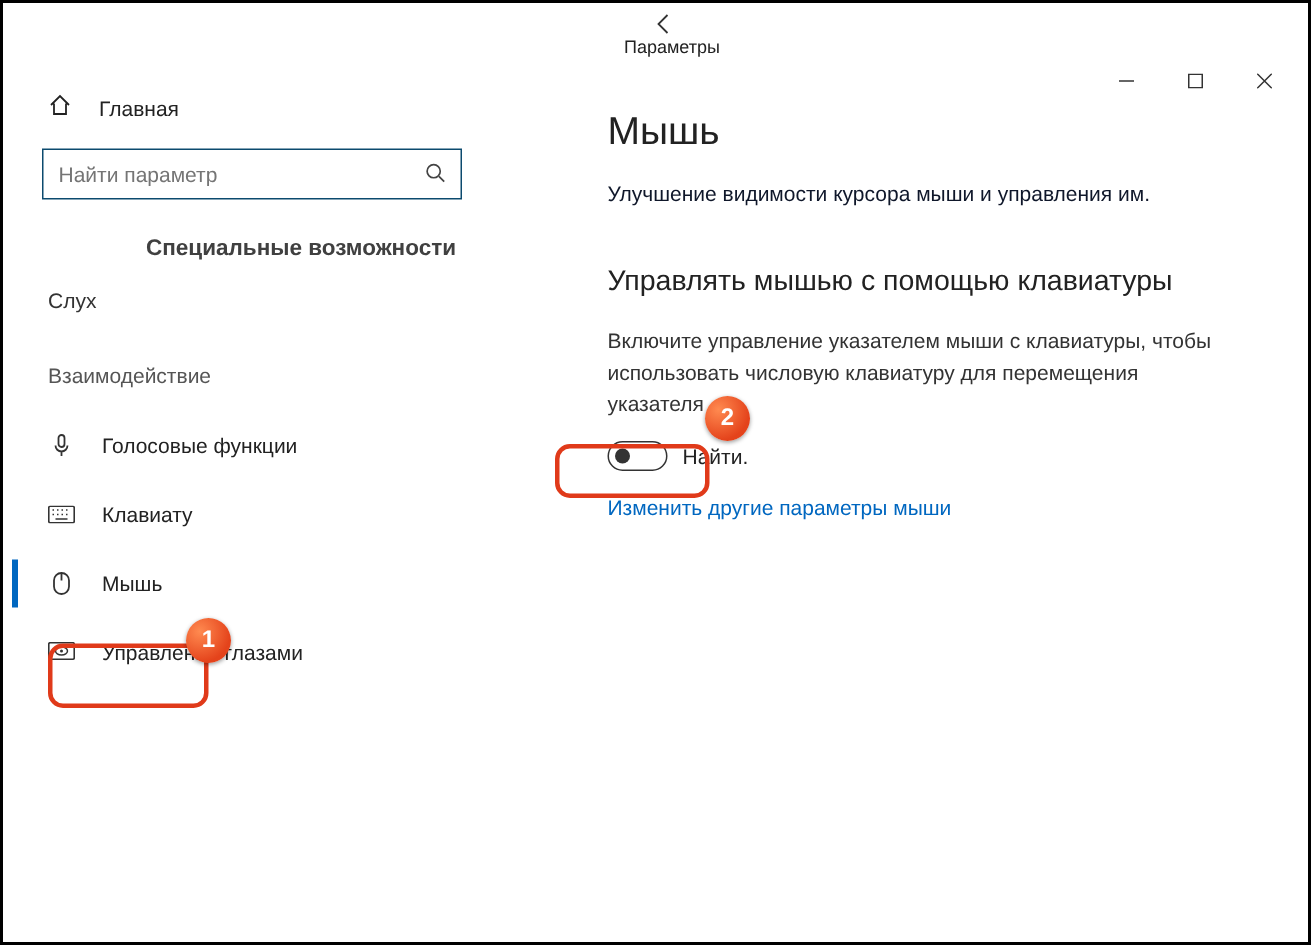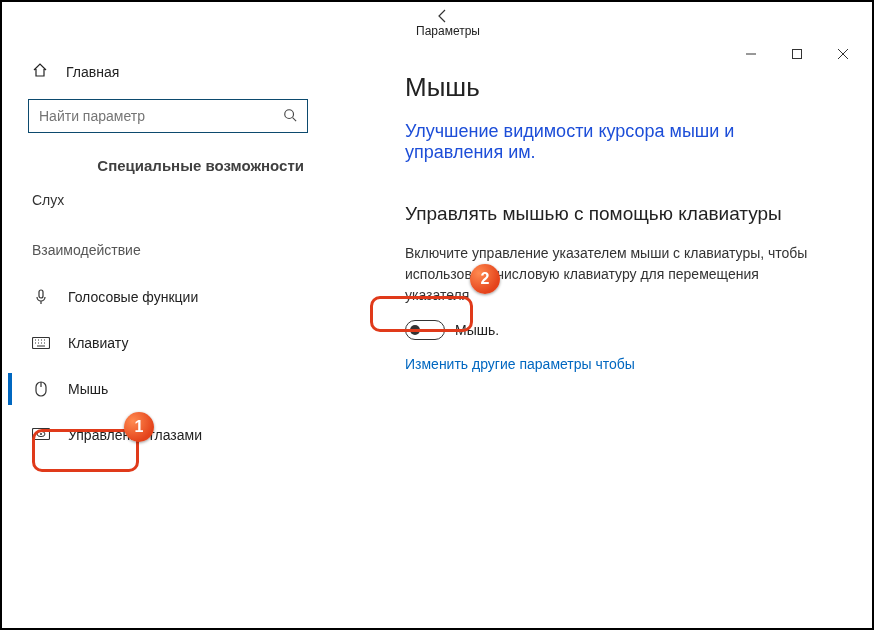--- a/index.html
+++ b/index.html
@@ -19,21 +19,21 @@
 .search input { flex: 1; border: none; outline: none; font-size: 14px; background: transparent; }
 .search-icon { color: #444; }
 .group-title { padding: 0 24px 18px 24px; font-size: 15px; font-weight: 600; color: #404040; text-align: right; }
 .group-label { padding: 0 24px 14px 24px; font-size: 14px; color: #333; }
 .section-label { padding: 20px 24px 16px 24px; font-size: 14px; color: #555; }
 .nav-item { height: 46px; display: flex; align-items: center; padding: 0 20px 0 24px; gap: 18px; font-size: 14px; color: #222; position: relative; }
 .nav-item .icon { width: 18px; display: flex; justify-content: center; color: #333; }
 .nav-item.active::before { content: ""; position: absolute; left: 0; top: 7px; bottom: 7px; width: 4px; background: #0067c0; }
 .content { flex: 1; padding: 28px 40px 0 44px; }
 .page-title { font-size: 26px; font-weight: 400; color: #222; margin-bottom: 18px; }
-.subtitle { font-size: 18px; color: #1d4ed8; margin-bottom: 40px; }
+.subtitle { font-size: 14px; color: #0f172a; margin-bottom: 40px; }
 .section-heading { font-size: 19px; font-weight: 400; color: #222; margin-bottom: 18px; }
 .section-desc { font-size: 14px; color: #333; margin-bottom: 14px; line-height: 1.5; max-width: 480px; }
 .toggle-row { display: flex; align-items: center; gap: 10px; margin-bottom: 16px; }
 .toggle { width: 40px; height: 20px; border: 1px solid #333; border-radius: 10px; position: relative; background: #fff; }
 .toggle .knob { position: absolute; width: 10px; height: 10px; border-radius: 50%; background: #333; top: 4px; left: 4px; }
 .toggle-label { font-size: 14px; color: #222; }
 .link { font-size: 14px; color: #0067c0; cursor: pointer; }
 
 
 .callout { position: absolute; border: 3px solid #e03a1a; border-radius: 10px; pointer-events: none; }
@@ -142,23 +142,23 @@
 
       <div class="content">
         <div class="page-title">Мышь</div>
         <div class="subtitle">Улучшение видимости курсора мыши и управления им.</div>
         <div class="section-heading">Управлять мышью с помощью клавиатуры</div>
         <div class="section-desc">Включите управление указателем мыши с клавиатуры, чтобы использовать числовую клавиатуру для перемещения указателя</div>
         <div class="toggle-row">
           <div class="toggle">
             <div class="knob"></div>
           </div>
-          <div class="toggle-label">Мышь.</div>
+          <div class="toggle-label">Найти.</div>
         </div>
-        <div class="link">Изменить другие параметры чтобы</div>
+        <div class="link">Изменить другие параметры мыши</div>
       </div>
     </div>
   </div>
 
   <div class="callout" style="left:30px; top:427px; width:107px; height:43px;"></div>
   <div class="badge" style="left:122px; top:410px;">1</div>
   <div class="callout" style="left:368px; top:294px; width:103px; height:36px;"></div>
   <div class="badge" style="left:468px; top:262px;">2</div>
 </div>
 

